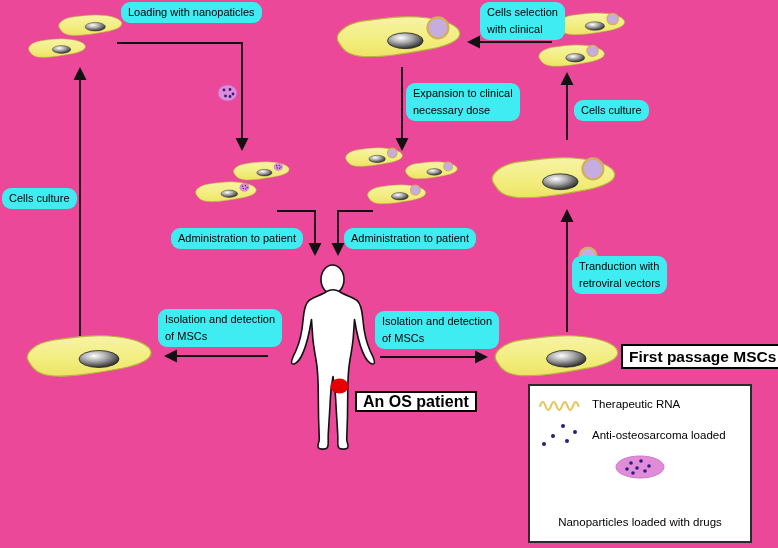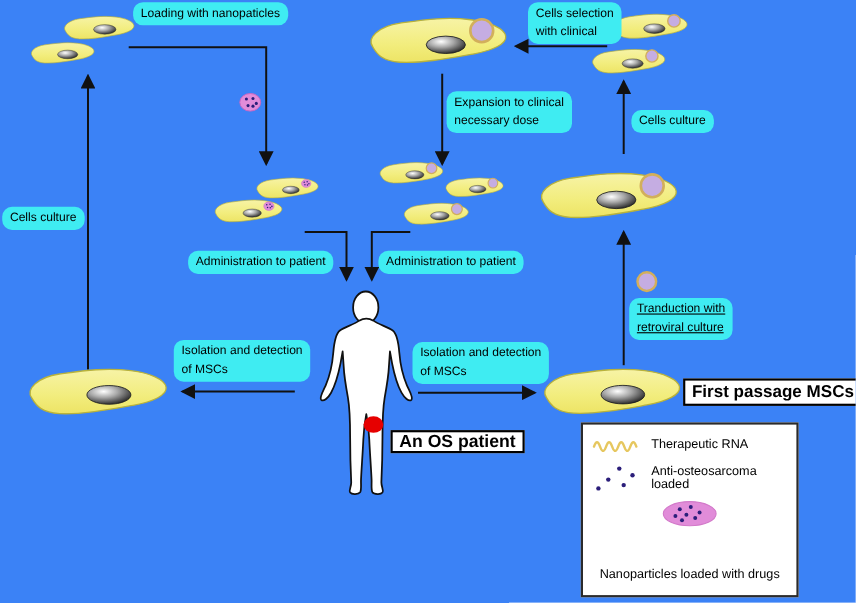--- a/index.html
+++ b/index.html
@@ -1,36 +1,36 @@
 <!DOCTYPE html>
 <html><head>
 <meta charset="utf-8">
 <style>
   html,body { margin:0; padding:0; background:#ffffff; }
   .stage {
     position:relative; width:778px; height:548px; overflow:hidden;
-    background:#3b82f6; font-family:"Liberation Sans", sans-serif; color:#000;
+    background:#ec4899; font-family:"Liberation Sans", sans-serif; color:#000;
   }
   .stage svg.canvas { position:absolute; left:0; top:0; }
 
   .cyan-label {
     position:absolute; background:#3FECF2; border-radius:9px;
     padding:2px 7px; font-size:11px; line-height:17px; white-space:nowrap;
   }
   .cyan-label .line { display:block; }
 
   .callout {
     position:absolute; background:#ffffff; border:2px solid #000;
     font-weight:bold; white-space:nowrap; padding:0 6px;
   }
   .callout.os { left:355px; top:391px; font-size:16px; line-height:17px; }
   .callout.fp { left:621px; top:344px; font-size:15.5px; line-height:21px; }
 
   .legend {
-    position:absolute; left:528px; top:384px; width:198px; height:159px;
+    position:absolute; left:528px; top:384px; width:224px; height:159px;
     background:#ffffff; border:2px solid #2b2b2b; box-sizing:border-box;
   }
   .legend-row { position:absolute; left:0; width:100%; display:flex; align-items:center; }
   .legend-row .ic { width:62px; display:flex; justify-content:center; flex:0 0 62px; }
   .legend-row .lg-label { font-size:11.5px; }
   .lr1 { top:6px;  height:24px; }
   .lr2 { top:34px; height:30px; }
   .lr3 { top:68px; height:32px;flex-direction:column; }
   .lr4 { top:108px;height:44px; }
 </style>
@@ -203,23 +203,23 @@
   <div class="cyan-label" style="left:158px; top:309px;">
     <span class="line">Isolation and detection</span>
     <span class="line">of MSCs</span>
   </div>
 
   <div class="cyan-label" style="left:375px; top:311px;">
     <span class="line">Isolation and detection</span>
     <span class="line">of MSCs</span>
   </div>
 
-  <div class="cyan-label" style="left:572px; top:271px;text-decoration:underline;">
+  <div class="cyan-label" style="left:572px; top:256px;">
     <span class="line">Tranduction with</span>
-    <span class="line">retroviral culture</span>
+    <span class="line">retroviral vectors</span>
   </div>
 
   <div class="callout os">An OS patient</div>
   <div class="callout fp">First passage MSCs</div>
 
   <div class="legend">
 
     <div class="legend-row lr1">
       <span class="ic">
         <svg width="46" height="14" viewBox="0 0 46 14">

